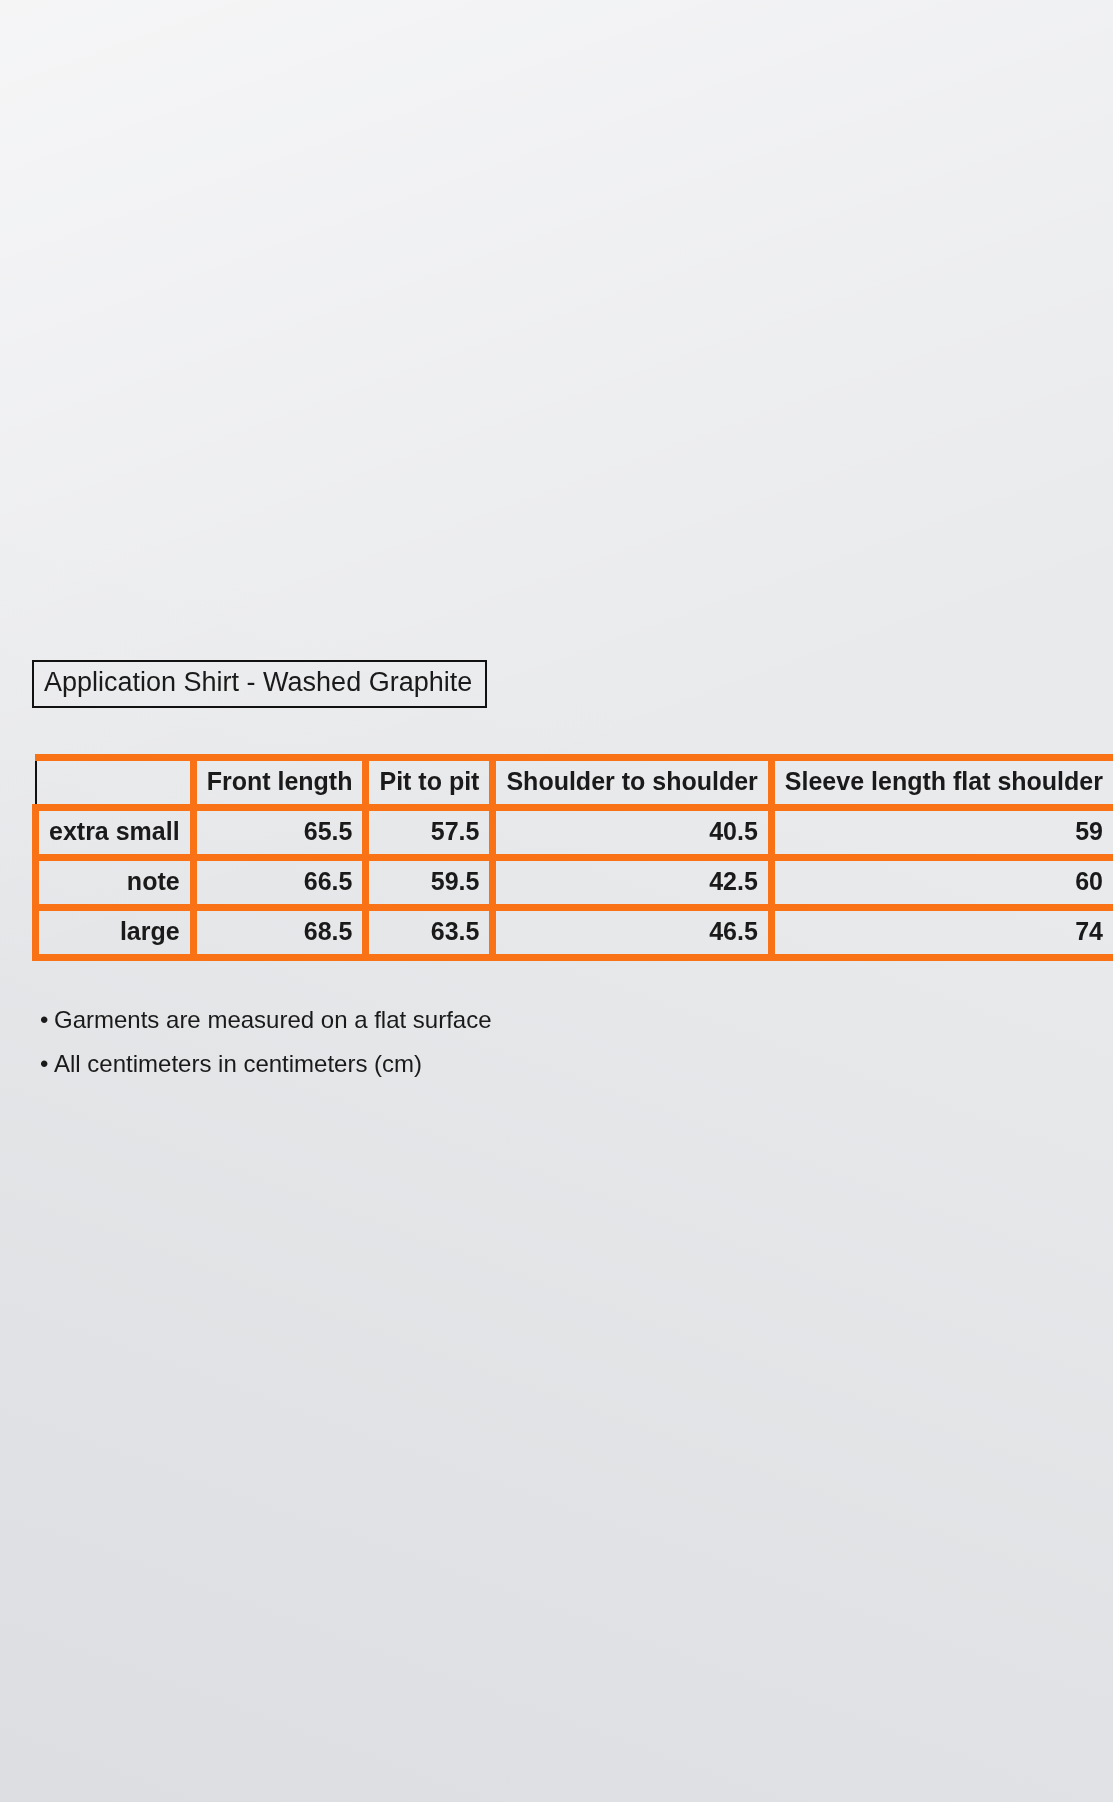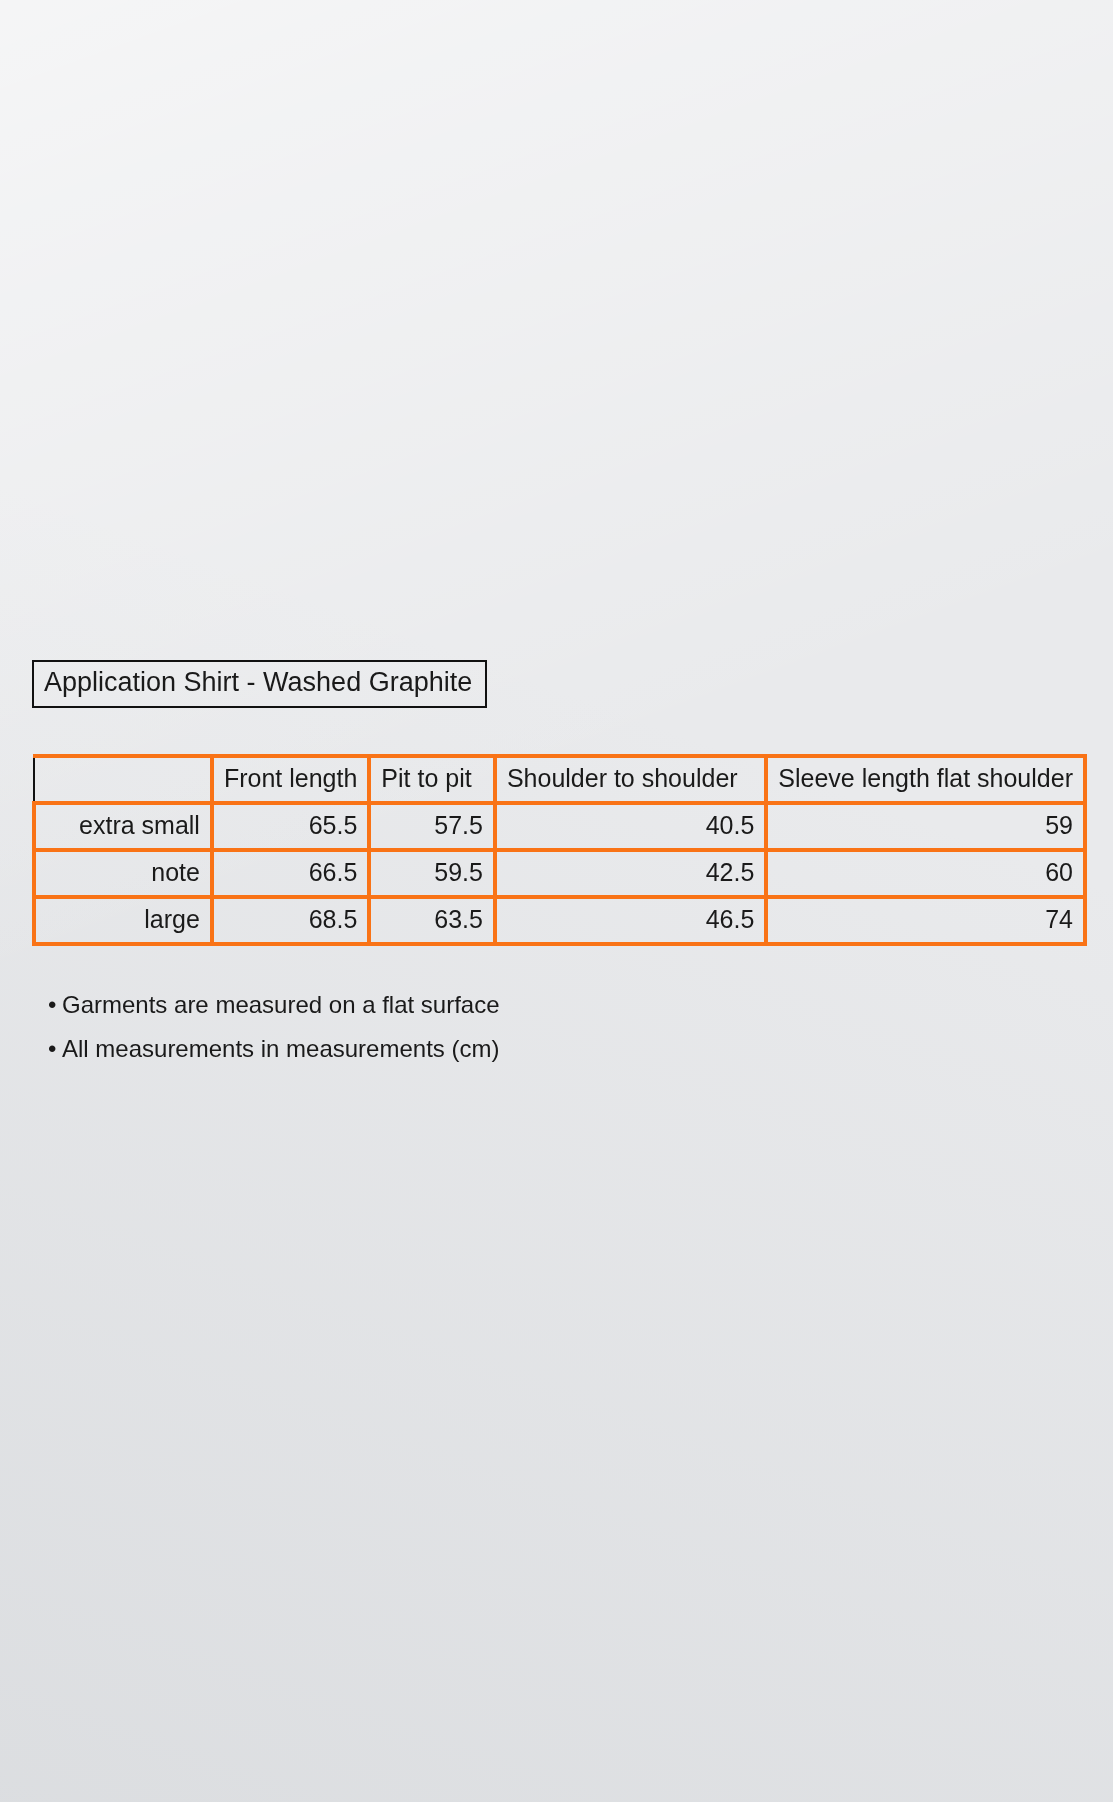--- a/index.html
+++ b/index.html
@@ -41,23 +41,23 @@
     box-sizing: border-box;
   }
   table.size-table {
     margin-top: 46px;
     border-collapse: collapse;
     width: 1055px;
     font-size: 25px;
   }
   table.size-table th,
   table.size-table td {
-    border: 4px solid #f97316;
+    border: 7px solid #f97316;
     padding: 6px 10px 8px 10px;
-    font-weight: normal;
+    font-weight: bold;
     background: transparent;
     white-space: nowrap;
   }
   table.size-table thead th {
     text-align: left;
   }
   table.size-table thead th.corner {
     border-left: 2px solid #111;
   }
   table.size-table tbody td.size-label {
@@ -73,21 +73,21 @@
   col.c2 { width: 128px; }
   col.c3 { width: 275px; }
   col.c4 { width: 270px; }
 
   .notes {
     margin-top: 42px;
     font-size: 24px;
     line-height: 1.45;
   }
   .notes .note-line {
-    margin: 0 0 10px 16px;
+    margin: 0 0 10px 8px;
     white-space: nowrap;
   }
   .bullet {
     display: inline-block;
     width: 14px;
   }
 </style>
 </head>
 <body>
 
@@ -137,17 +137,17 @@
         <td class="num">74</td>
       </tr>
     </tbody>
   </table>
 
   <div class="notes">
     <p class="note-line">
       <span class="bullet">•</span><span>Garments are measured on a flat surface</span>
     </p>
     <p class="note-line">
-      <span class="bullet">•</span><span>All measurements in measurements (cm)</span>
+      <span class="bullet">•</span><span>All centimeters in centimeters (cm)</span>
     </p>
   </div>
 
 </div>
 
 </body></html>

